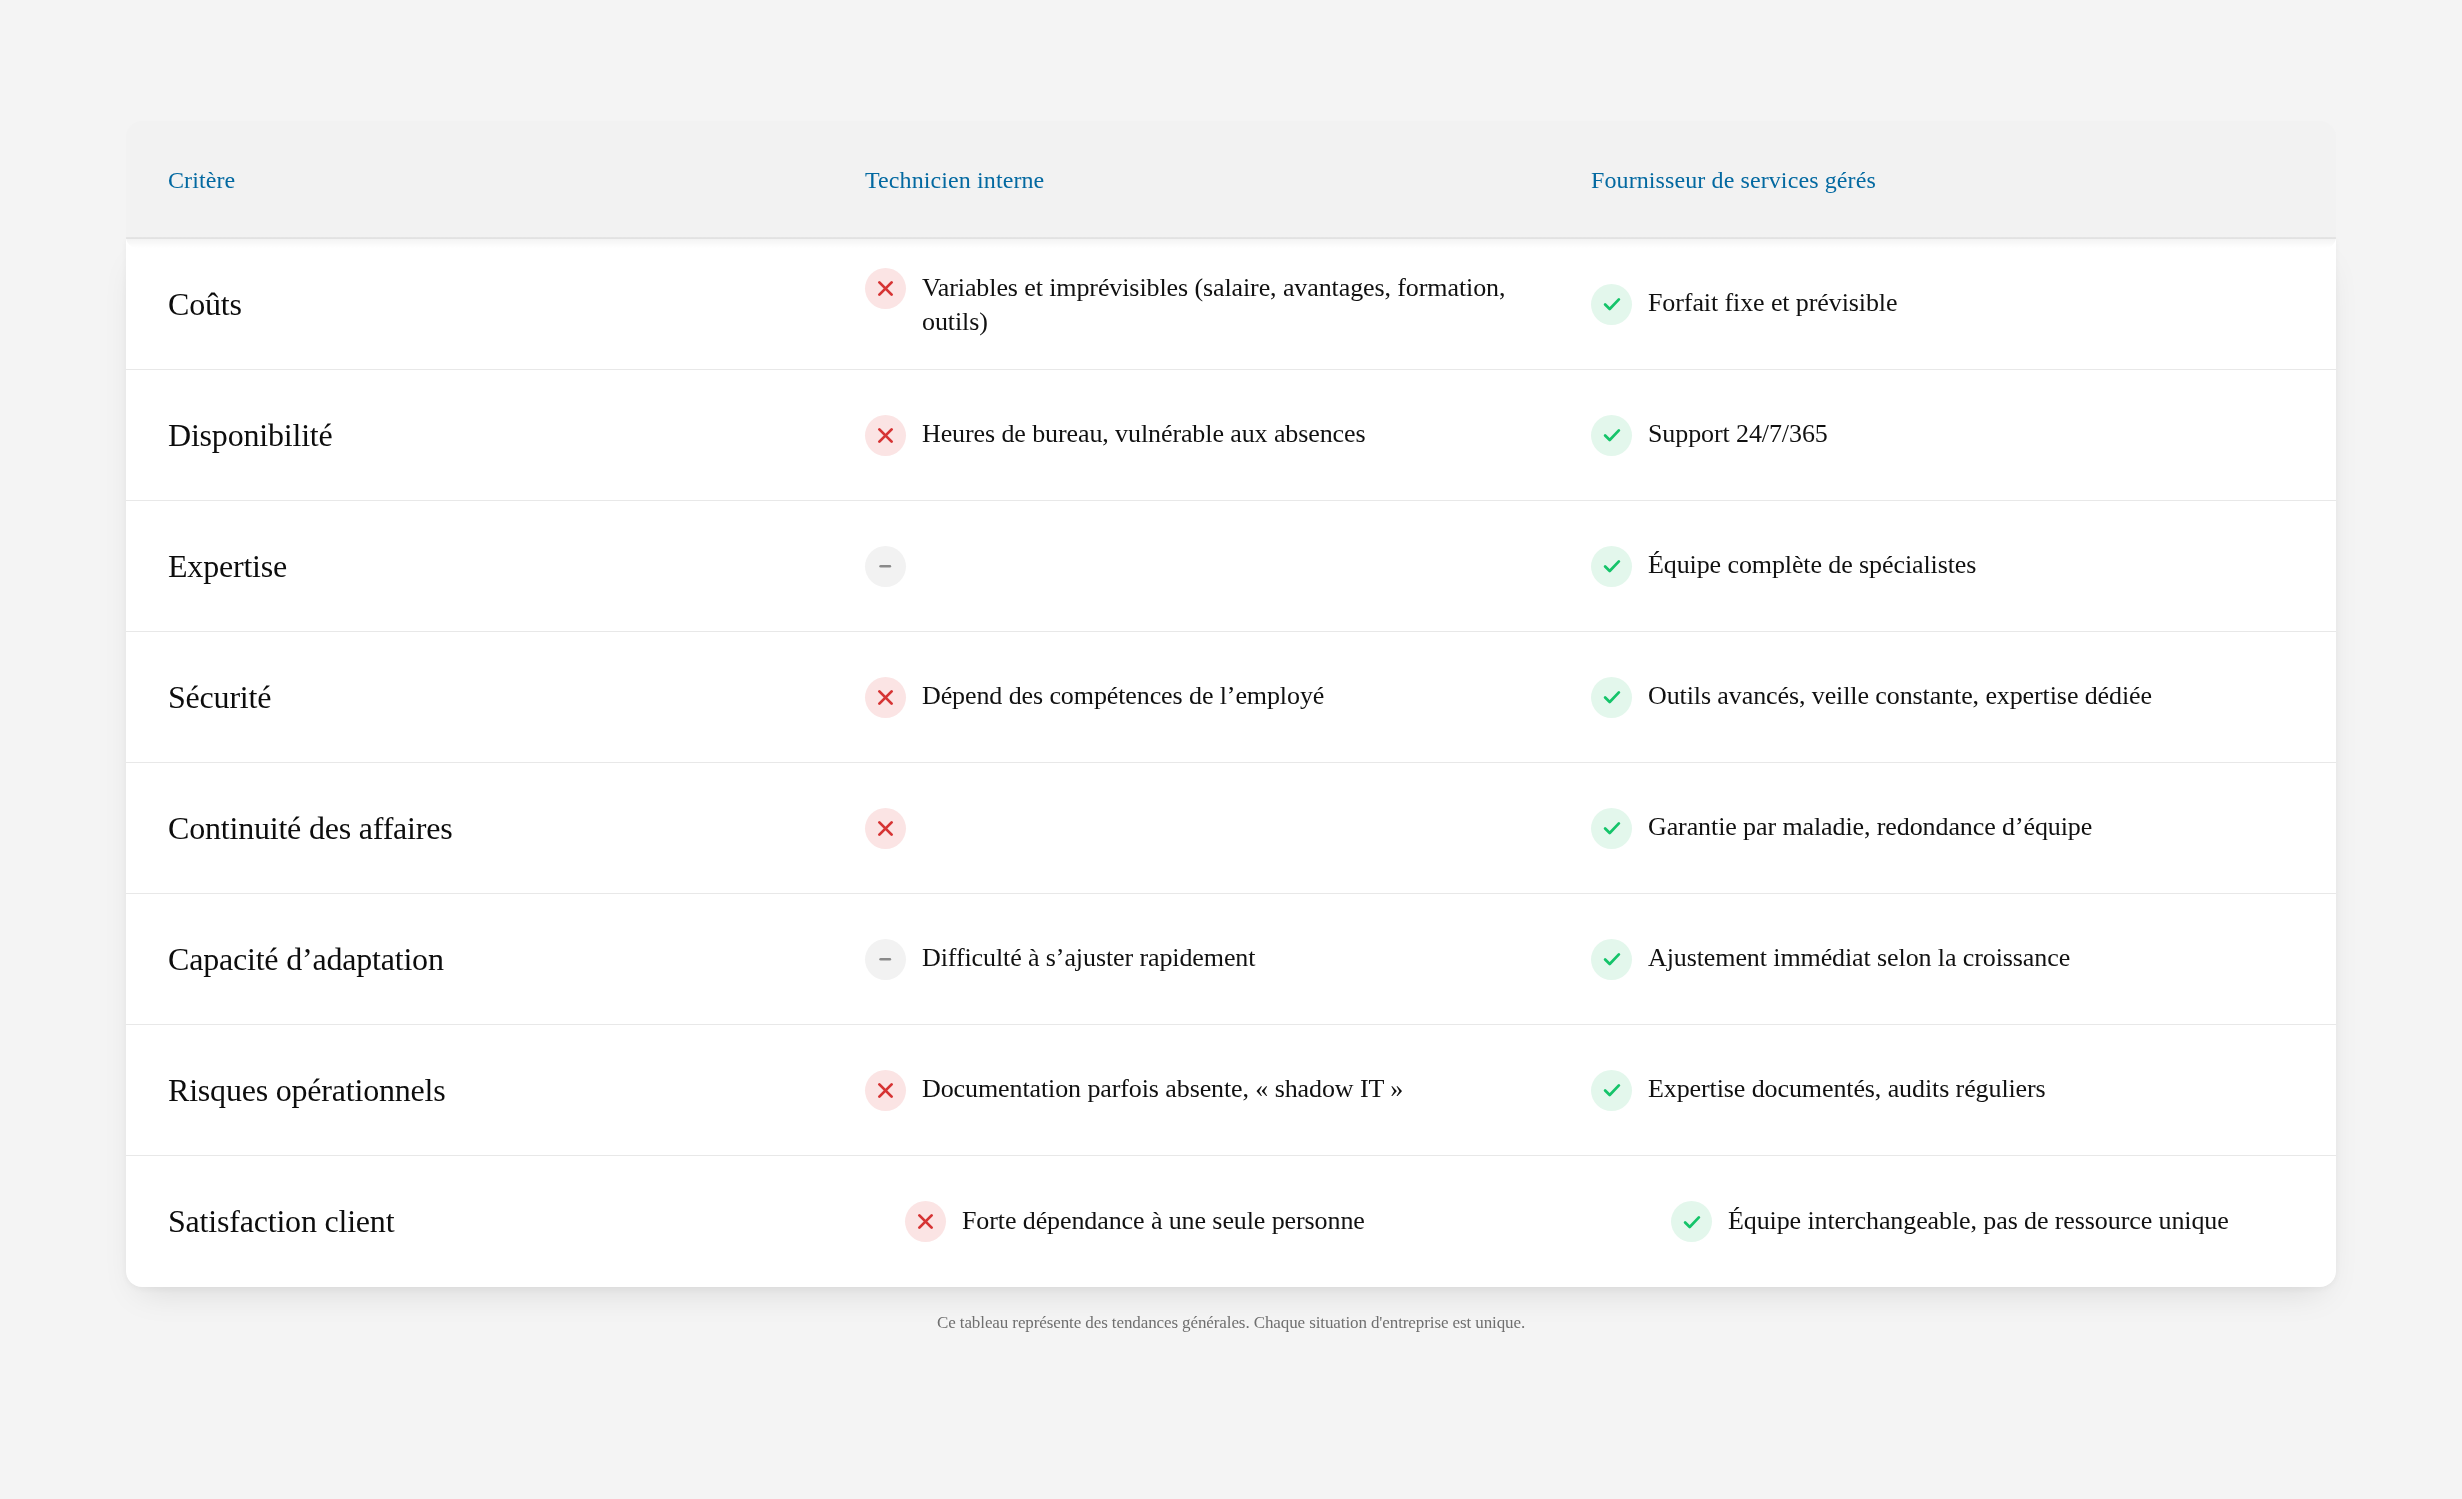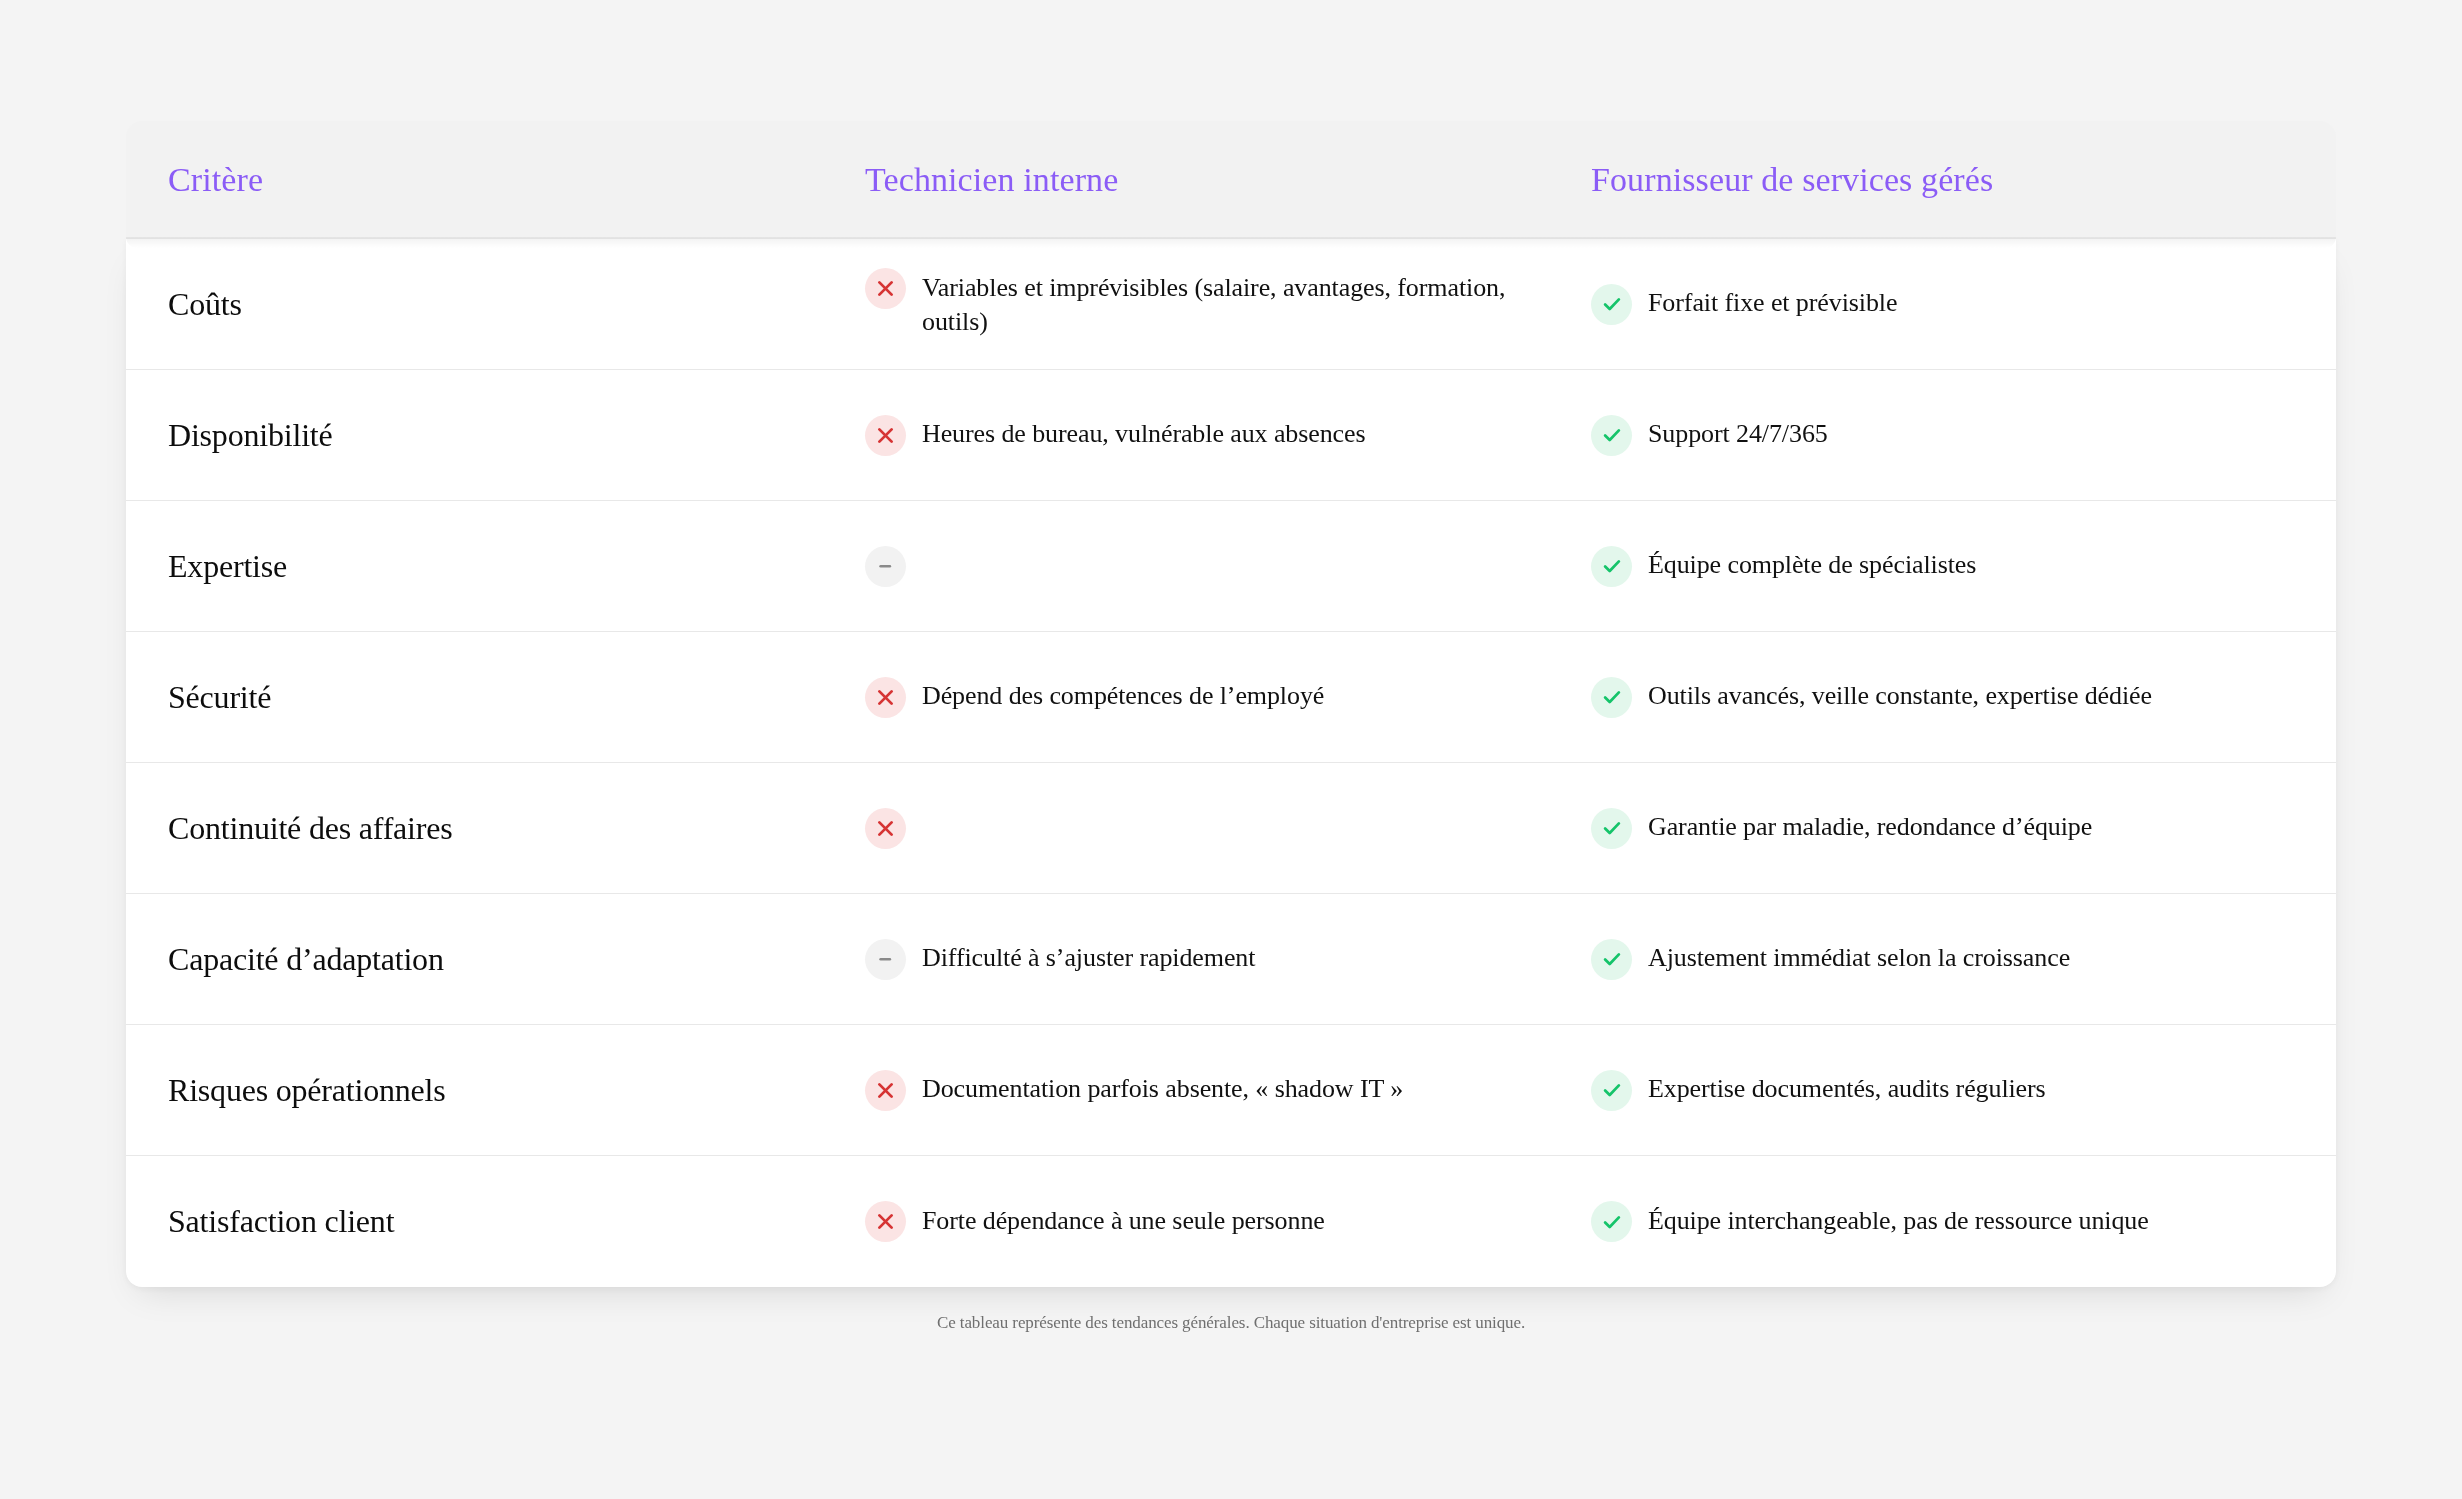--- a/index.html
+++ b/index.html
@@ -46,43 +46,43 @@
     border-radius: 0 0 11px 11px;
     pointer-events:none;
   }
   .thead .row-inner {
     display: flex;
     align-items: center;
     height: 100%;
   }
   .th {
     font-family: "Liberation Serif", serif;
-    font-size: 34px;
+    font-size: 24px;
     font-weight: 400;
-    color: #8b5cf6;
+    color: #0369a1;
     letter-spacing: 0.1px;
     line-height: 1;
   }
 
   
   .tbody {
     background: #ffffff;
     border-radius: 0 0 16px 16px;
     box-shadow: 0 16px 36px -14.8px rgba(0,0,0,0.13), 0 1.2px 6.2px rgba(0,0,0,0.04);
     overflow: hidden;
   }
   .trow {
     display: flex;
     align-items: center;
     min-height: 131px;
     border-bottom: 1.2px solid #e8e8e8;
     box-sizing: border-box;
     font-family: Liberation Serif, serif;
   }
-  .trow:last-child { border-bottom: none; }
+  .trow:last-child { border-bottom: none; gap: 40px; }
 
   .col-criteria {
     width: 739px;
     flex: 0 0 739px;
     padding-left: 42px;
     box-sizing: border-box;
   }
   .col-internal {
     width: 726px;
     flex: 0 0 726px;

